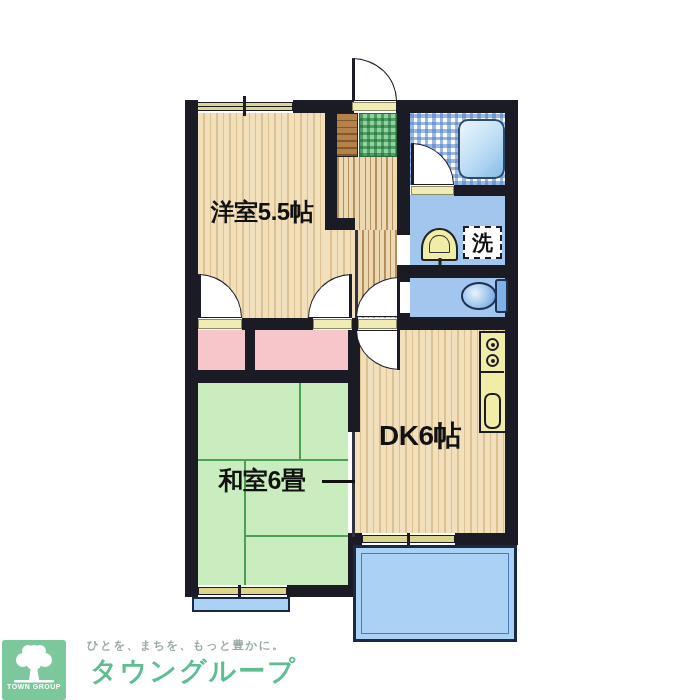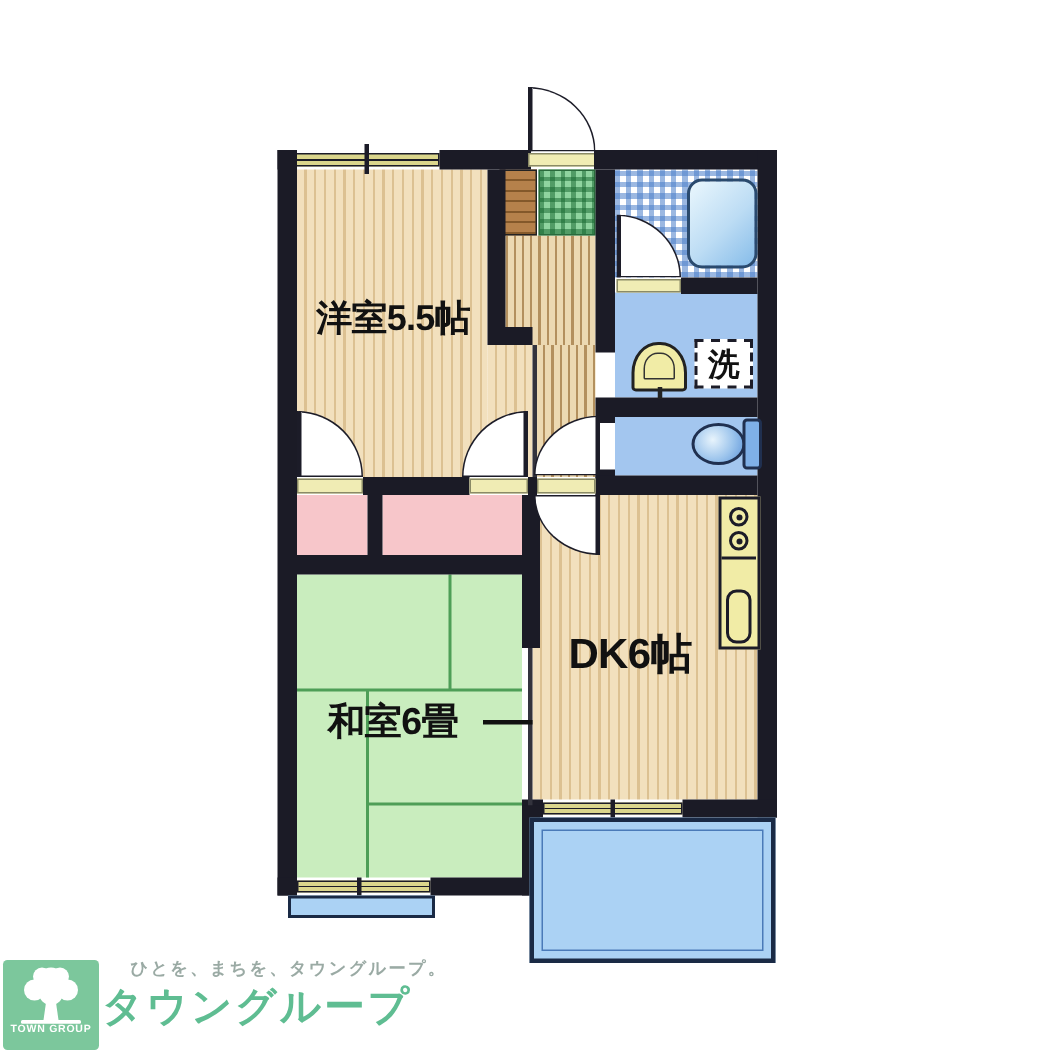--- a/index.html
+++ b/index.html
@@ -182,14 +182,14 @@
       <circle cx="43" cy="20" r="7"></circle>
       <circle cx="26" cy="11" r="6"></circle>
       <circle cx="38" cy="11" r="6"></circle>
       <circle cx="32" cy="22" r="8"></circle>
       <path d="M29 26 L35 26 L37 40 L27 40 Z"></path>
       <rect x="12" y="40" width="40" height="2.5" rx="1"></rect>
     </g>
   </svg>
   <div class="logo-mark-text">TOWN GROUP</div>
 </div>
-<div class="tagline" style="left:87px;top:638px;">ひとを、まちを、タウングループ。</div>
-<div class="brand" style="left:68px;top:653px;">タウングループ</div>
+<div class="tagline" style="left:87px;top:638px;">ひとを、まちを、もっと豊かに。</div>
+<div class="brand" style="left:90px;top:653px;">タウングループ</div>
 
 </body></html>

